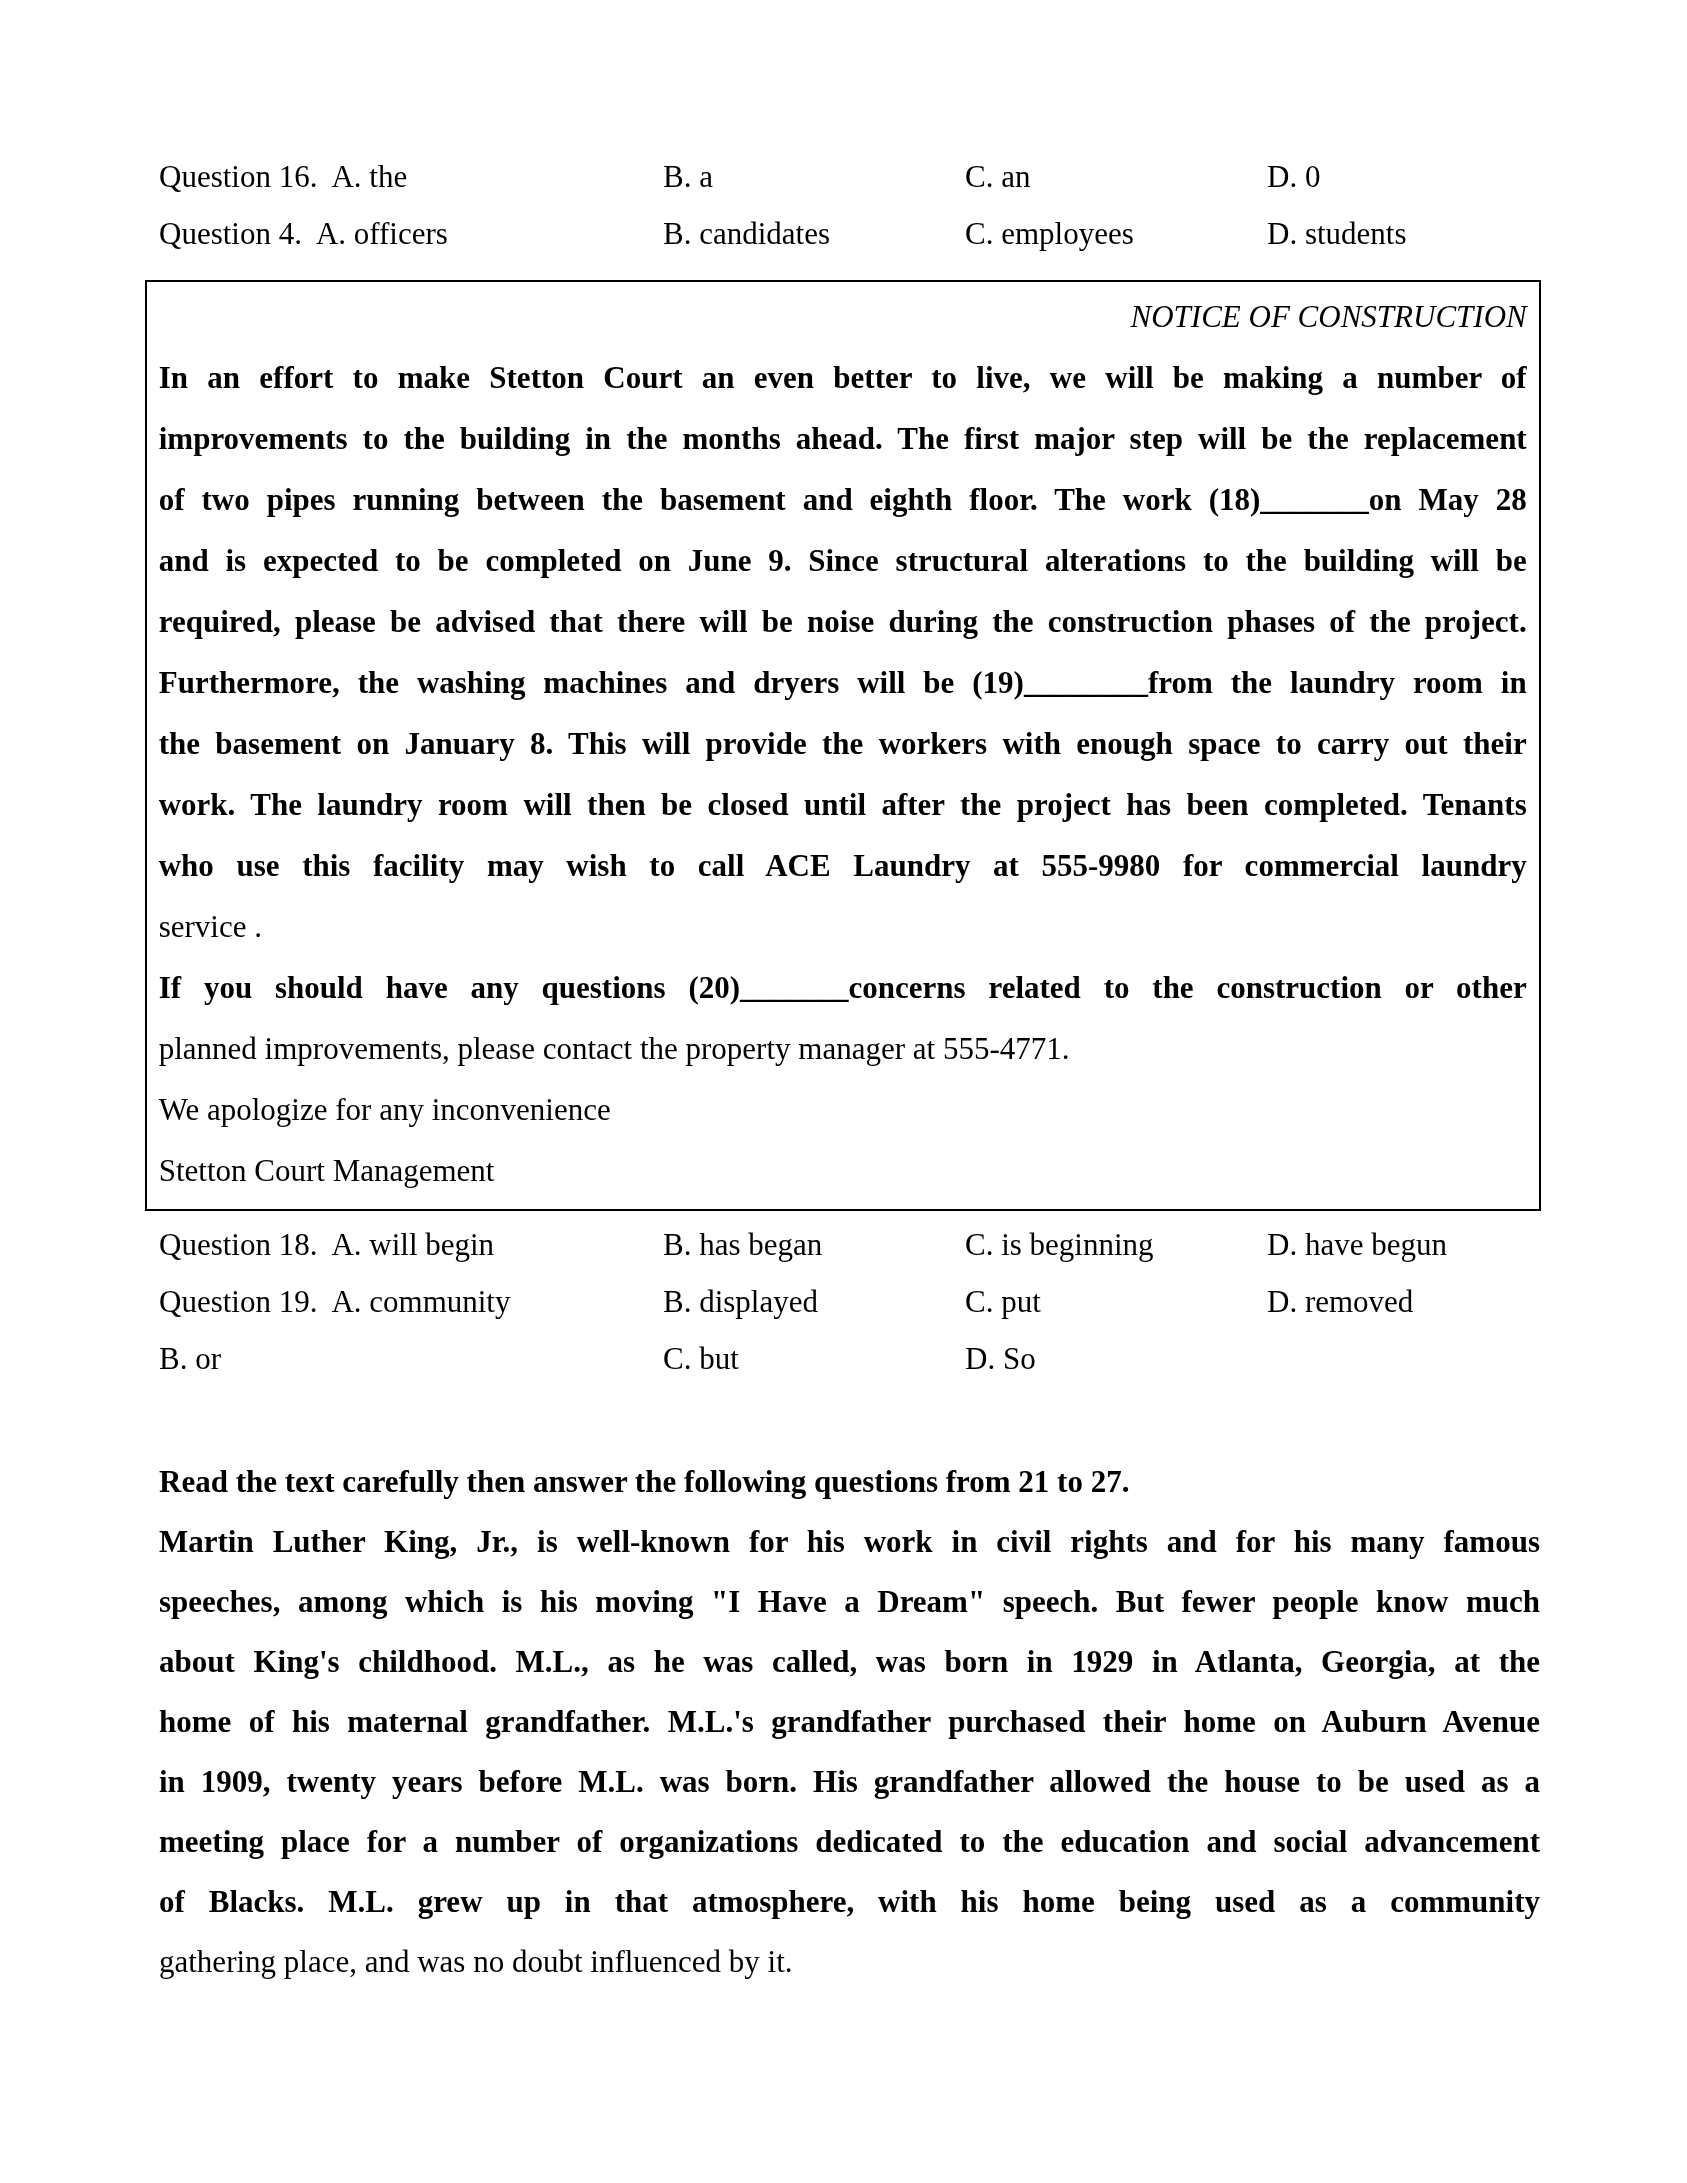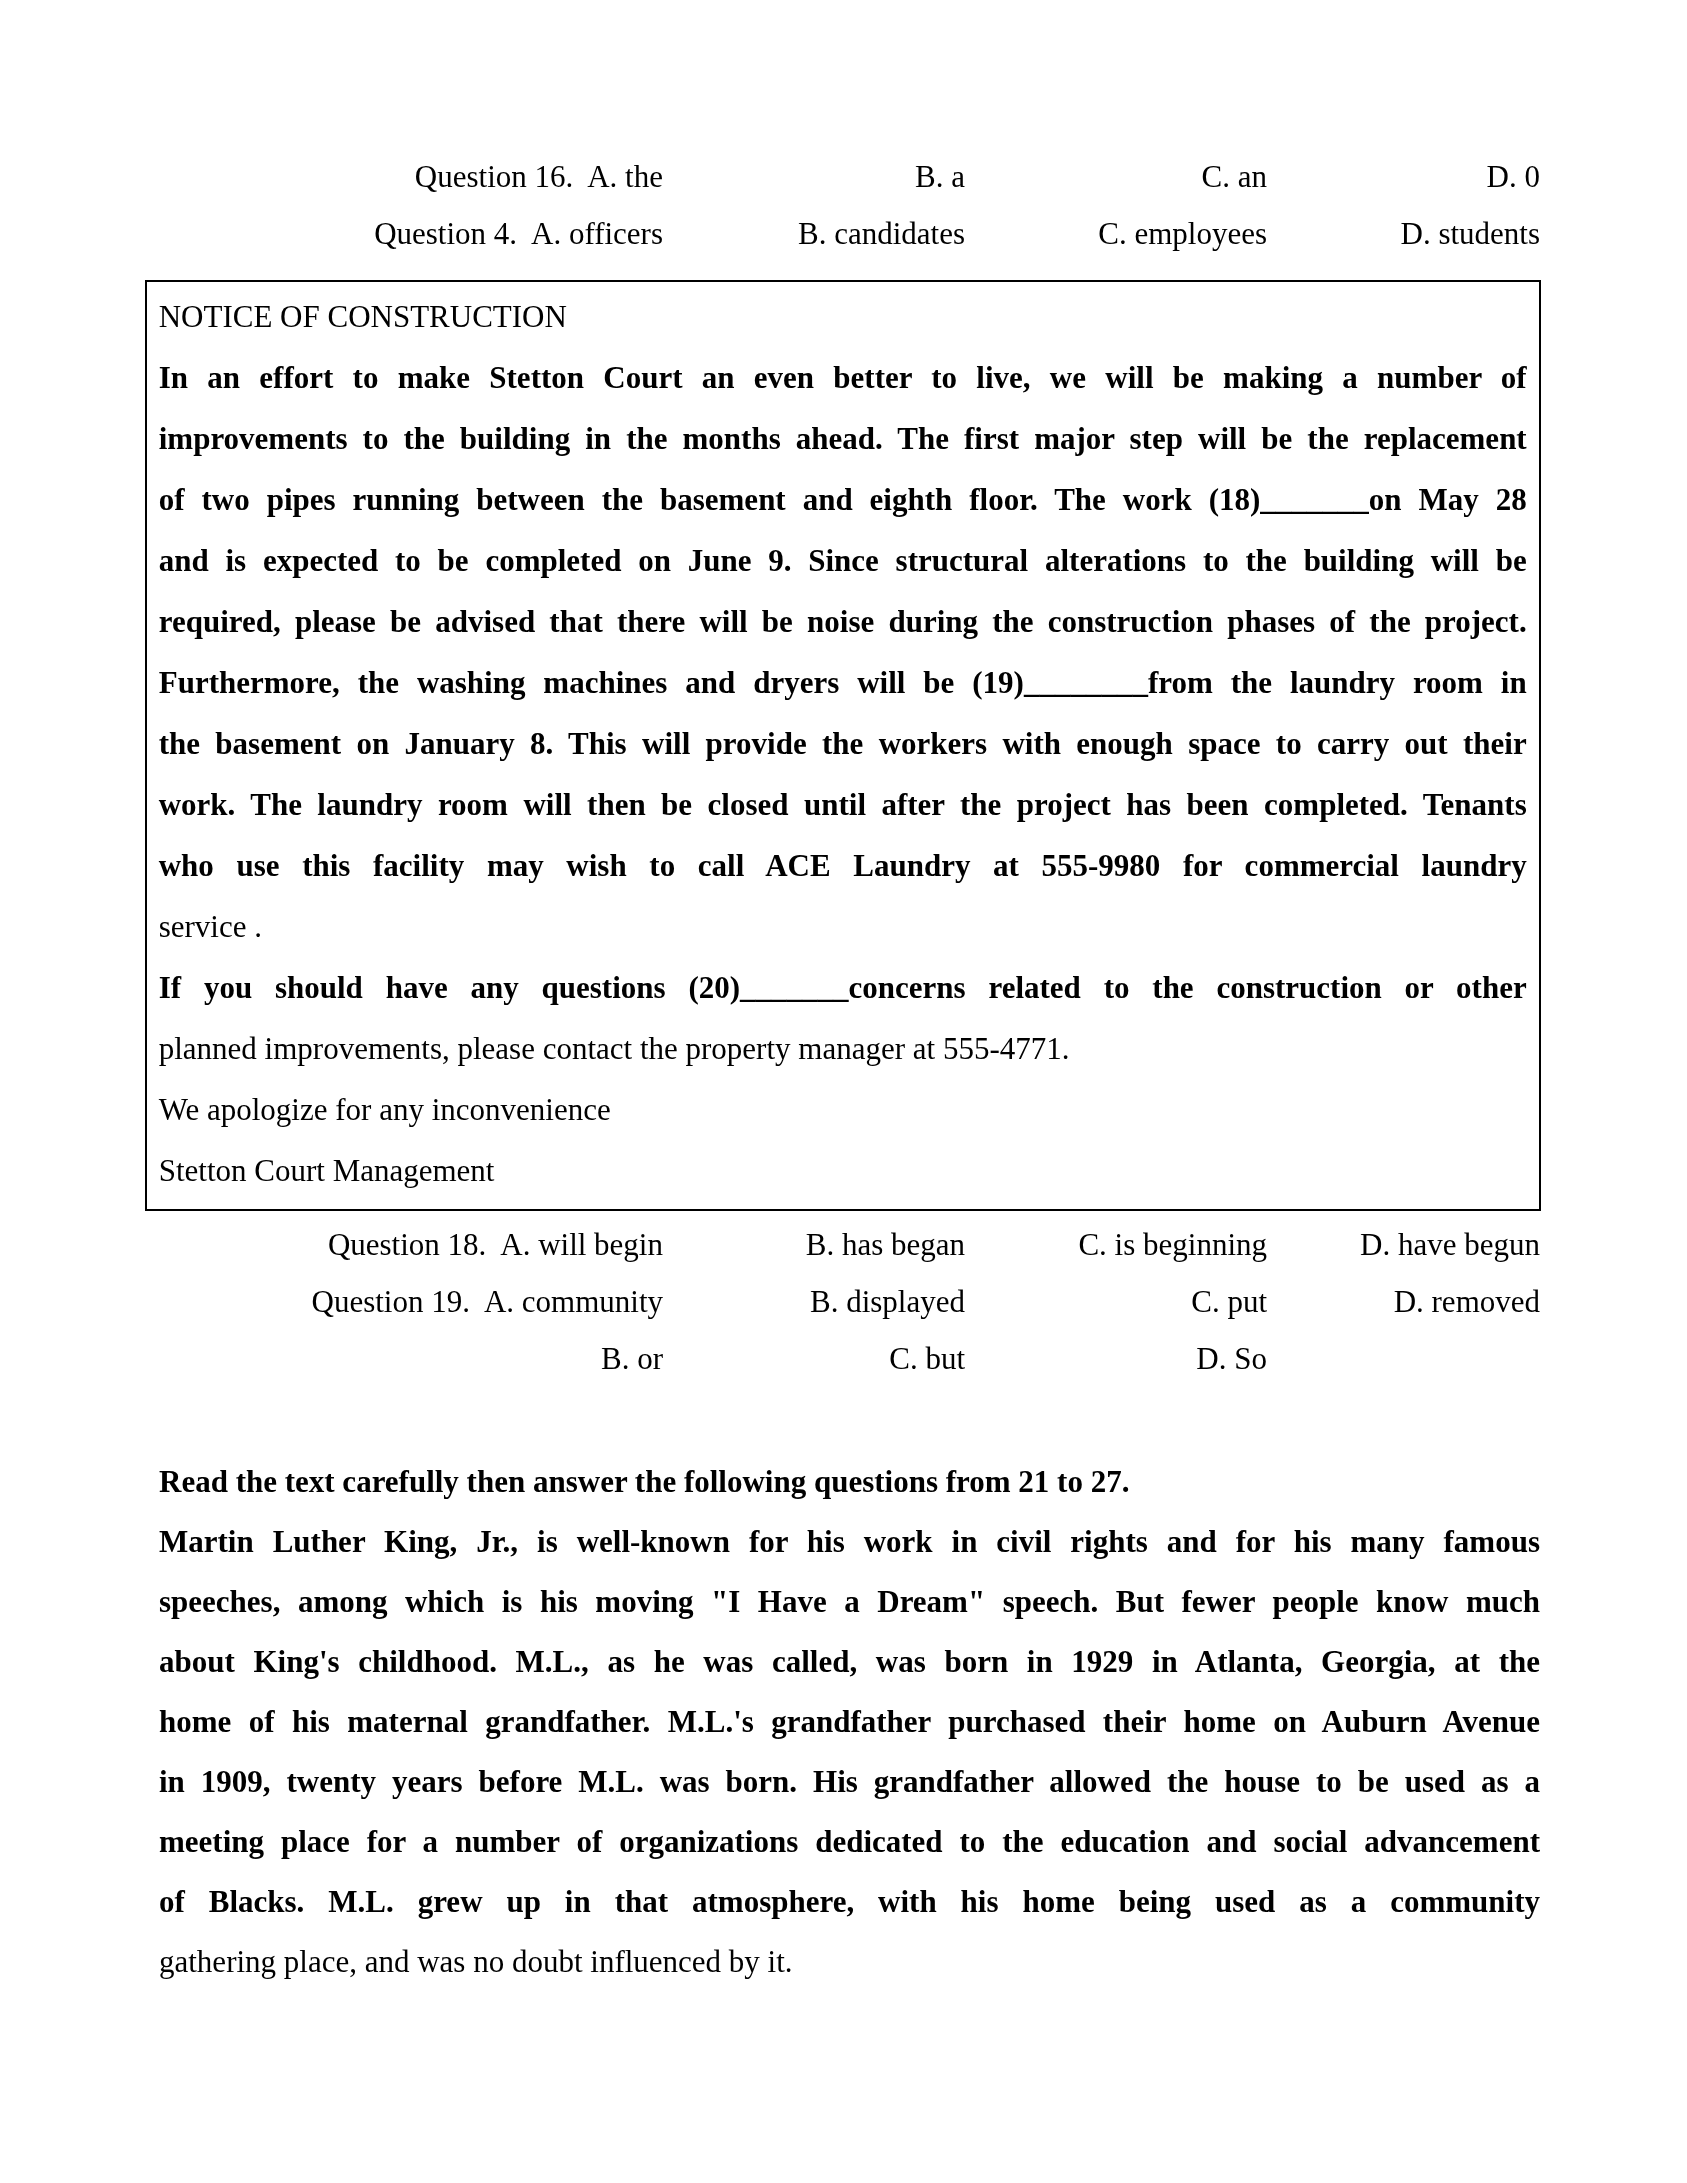--- a/index.html
+++ b/index.html
@@ -13,33 +13,32 @@
     font-size: 31px;
     overflow: hidden;
   }
   .page { padding: 148px 147px 0 159px; }
 
   
   .qrow {
     display: grid;
     grid-template-columns: 504px 302px 302px 1fr;
     line-height: 57px;
-    text-align: right;
   }
   .qrow .qcell { white-space: nowrap; }
   .qrow .qlabel { margin-right: 0.45em; }
 
   
   .notice {
     width: 1396px;
     margin: 17.5px 0 0 -14.3px;
     border: 2.4px solid #000000;
     padding: 4.8px 12px 8px 12px;
   }
-  .notice-title { text-align: left; line-height: 61px; }
+  .notice-title { text-align: right; line-height: 61px; font-style: italic; }
   .bline { line-height: 61px; }
   .jl { text-align: justify; text-align-last: justify; font-weight: bold; }
 
   .qafter { margin-top: 4.8px; }
 
   
   .reading-heading { margin-top: 64px; font-weight: bold; line-height: 61px; }
   .pline { line-height: 60px; }
 </style>
 </head>

